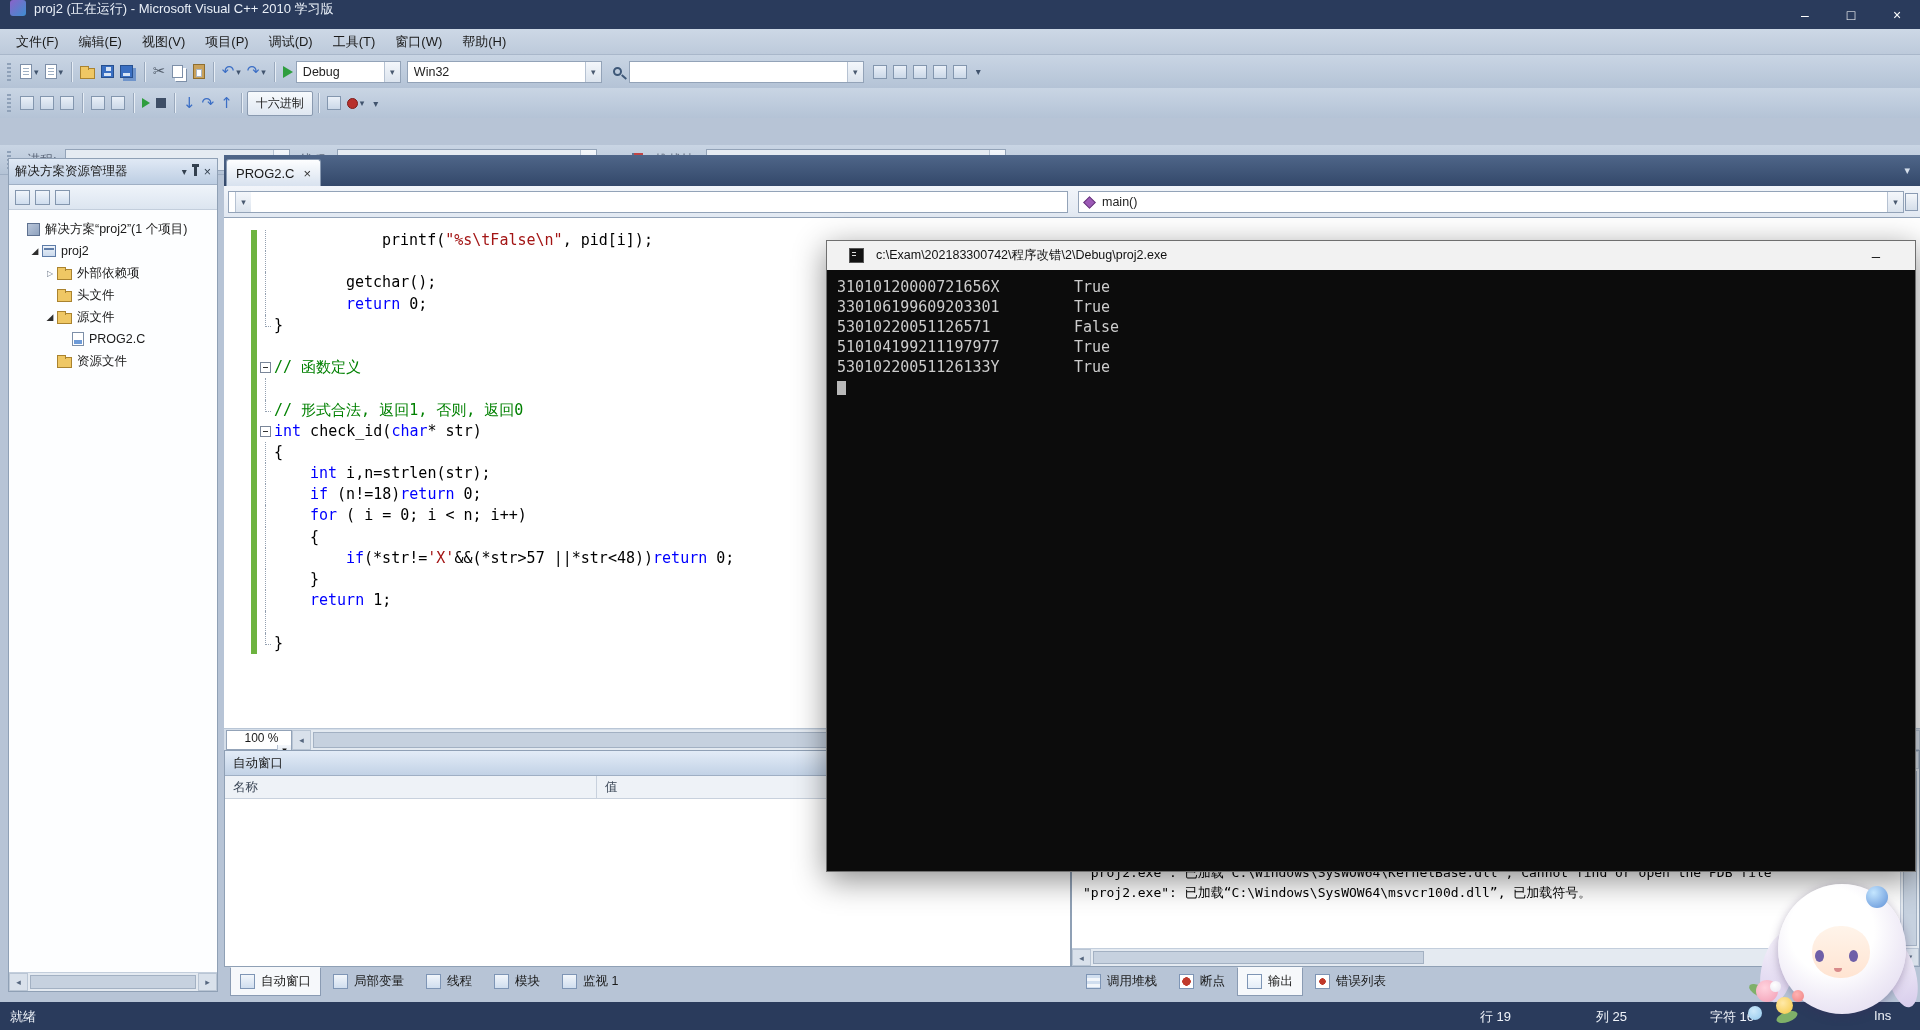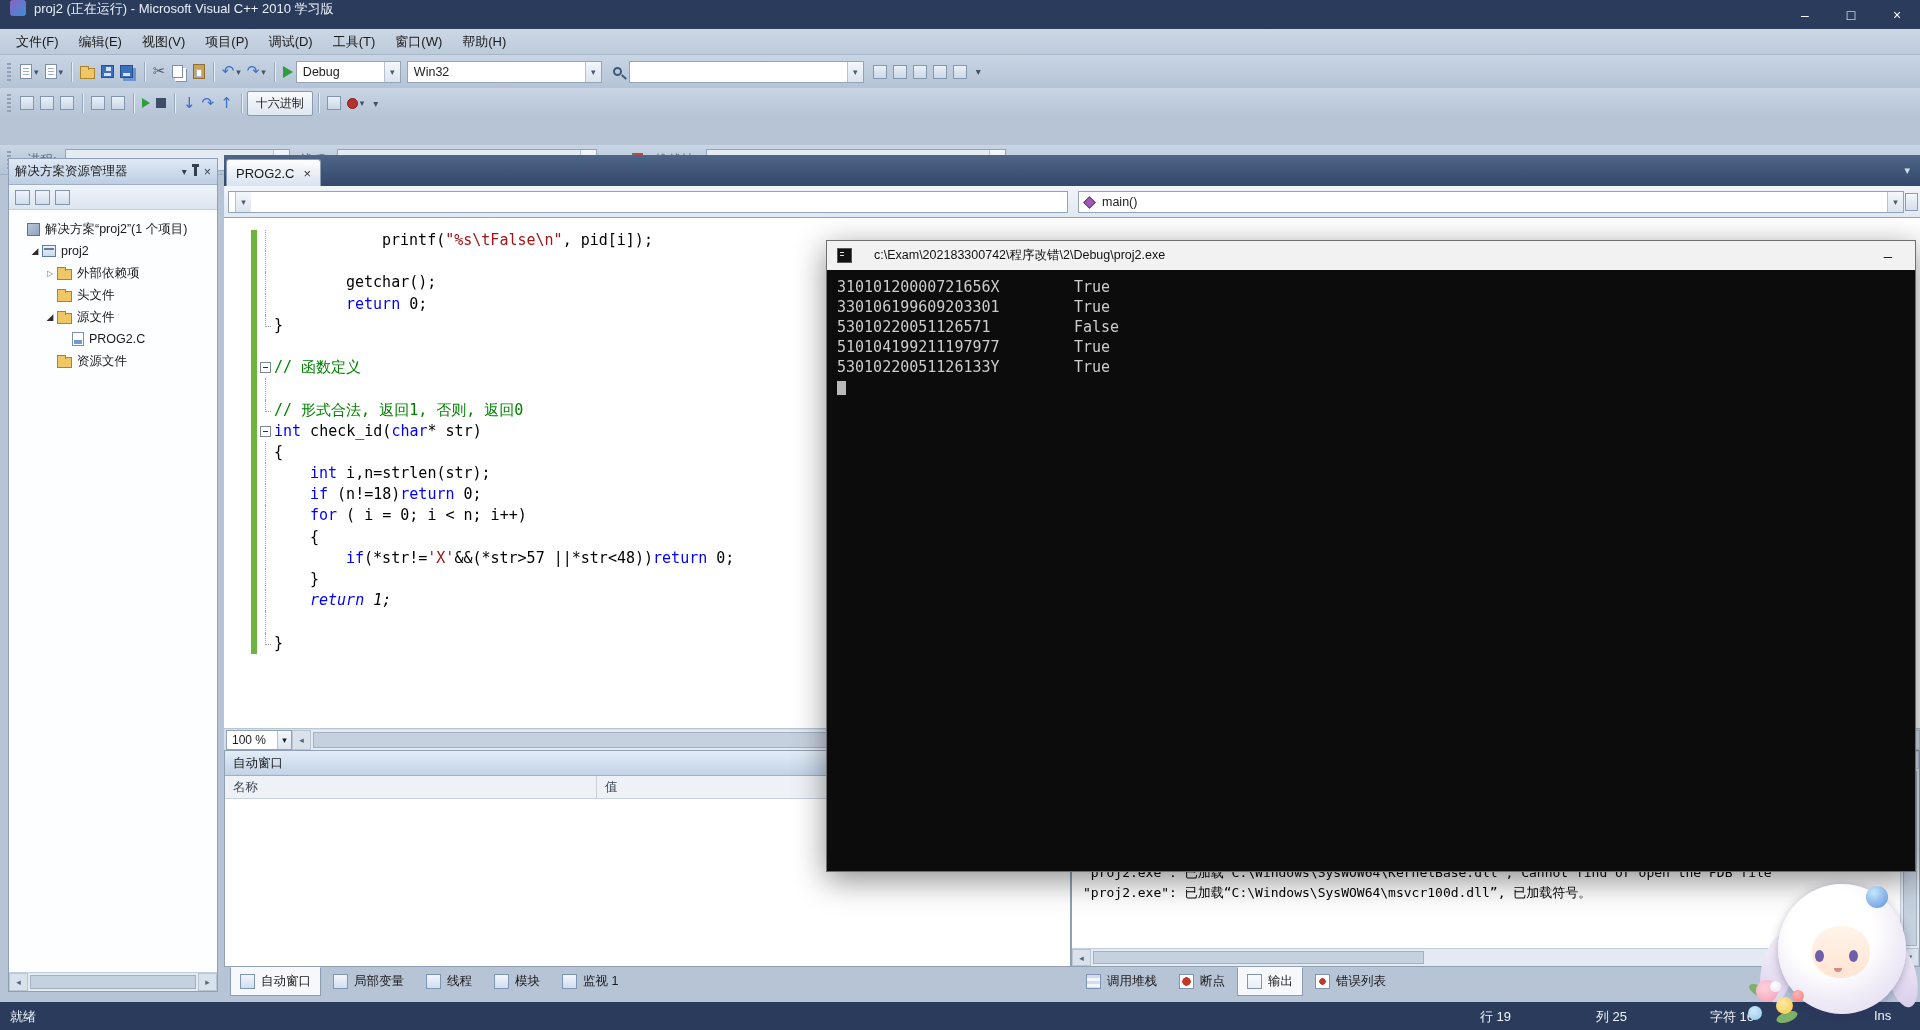--- a/index.html
+++ b/index.html
@@ -107,21 +107,21 @@
   .fold.v::before{content:"";position:absolute;left:8px;top:0;bottom:0;border-left:1px dotted #93A0B0;}
   .fold.c::before{content:"";position:absolute;left:8px;top:0;height:11px;width:5px;border-left:1px dotted #93A0B0;border-bottom:1px dotted #93A0B0;}
   .foldbox{position:absolute;left:3px;top:5px;width:11px;height:11px;border:1px solid #7A8699;background:#fff;}
   .foldbox::after{content:"";position:absolute;left:2px;top:4px;width:5px;height:1px;background:#333;}
   .code-text{white-space:pre;line-height:21.2px;}
   .tok-p{color:#000;}
   .tok-k{color:#0000FF;}
   .tok-s{color:#A31515;}
   .tok-m{color:#008000;}
   #editor-bottom{position:absolute;left:0;bottom:0;width:100%;height:22px;background:#D5DEE9;border-top:1px solid #B9C6D6;display:flex;align-items:center;}
-  #zoom-combo{width:66px;height:20px;margin-left:2px;background:#fff;border:1px solid #93A3B8;display:flex;align-items:center;padding-left:5px;font-size:12px;}
+  #zoom-combo{width:66px;height:20px;margin-left:2px;background:#fff;border:1px solid #93A3B8;display:flex;align-items:center;padding-left:5px;font-size:12px;flex-direction:column;}
   #zoom-combo .arrow{margin-left:auto;width:14px;height:100%;display:flex;align-items:center;justify-content:center;font-size:9px;background:linear-gradient(#F4F7FB,#DCE4EE);border-left:1px solid #B6C2D2;}
   #editor-hscroll{flex:1;height:20px;display:flex;align-items:stretch;background:#E4EAF1;}
   .hthumb{width:62%;margin:2px;background:#C6D1DF;border:1px solid #A3B1C3;}
 
   
   #autos{position:absolute;left:224px;top:750px;width:847px;height:217px;background:#fff;border:1px solid #8FA0B5;display:flex;flex-direction:column;}
   #autos-header{height:25px;background:linear-gradient(#E3ECF7,#C2D2E6);border-bottom:1px solid #9FAFC4;display:flex;align-items:center;padding-left:8px;font-size:12.5px;flex:none;}
   #autos-cols{height:23px;display:flex;background:#EEF2F7;border-bottom:1px solid #C8D1DD;color:#3A4656;font-size:12.5px;flex:none;}
   .col-name{width:372px;padding:3px 8px;border-right:1px solid #C8D1DD;}
   .col-value{flex:1;padding:3px 8px;border-right:1px solid #C8D1DD;}
@@ -147,21 +147,21 @@
   .bticon.output{background:linear-gradient(#FBFDFF,#E4EDF8);position:relative;}
   .bticon.callstack{background:repeating-linear-gradient(#D0DEEF 0 3px,#F2F6FB 3px 6px);}
 
   
   #statusbar{position:absolute;left:0;top:1002px;width:1920px;height:28px;background:#2A3B5C;color:#F0F4FA;}
   #statusbar span{position:absolute;top:6px;font-size:13px;white-space:nowrap;}
   #status-ready{left:10px;}
 
   
   #console{position:absolute;left:826px;top:240px;width:1090px;height:632px;z-index:50;border:1px solid #6F6F6F;box-shadow:0 8px 30px rgba(0,0,0,.45);}
-  #console-titlebar{height:29px;background:#F2F2F2;display:flex;align-items:center;padding:0 10px;gap:22px;}
+  #console-titlebar{height:29px;background:#F2F2F2;display:flex;align-items:center;padding:0 22px;gap:12px;}
   .console-icon{width:15px;height:15px;background:#111;border:1px solid #555;flex:none;position:relative;}
   .console-icon::after{content:"";position:absolute;left:2px;top:3px;width:4px;height:1px;background:#ddd;box-shadow:0 3px 0 #ddd;}
   #console-title{font-size:12.5px;color:#111;white-space:nowrap;overflow:hidden;}
   #console-min{margin-left:auto;width:34px;text-align:center;color:#222;font-size:15px;}
   #console-body{height:601px;background:#0C0C0C;padding:7px 10px;font-family:"DejaVu Sans Mono","Liberation Mono",monospace;font-size:15px;line-height:20px;color:#CCCCCC;}
   .conline{white-space:pre;}
   .conid{display:inline-block;width:237px;}
   #console-cursor{width:9px;height:14px;background:#B9B9B9;margin-top:4px;}
 
   
@@ -542,21 +542,21 @@
       <div class="ln">
         <span class="ind"></span>
         <span class="chg"></span>
         <span class="fold v"></span>
         <span class="code-text" style="padding-left: 36px;"><span class="tok-p">}</span></span>
       </div>
       <div class="ln">
         <span class="ind"></span>
         <span class="chg"></span>
         <span class="fold v"></span>
-        <span class="code-text" style="padding-left: 36px; font-style: italic;"><span class="tok-k">return</span><span class="tok-p"> 1;</span></span>
+        <span class="code-text" style="padding-left: 36px;"><span class="tok-k">return</span><span class="tok-p"> 1;</span></span>
       </div>
       <div class="ln">
         <span class="ind"></span>
         <span class="chg"></span>
         <span class="fold v"></span>
         <span class="code-text" style="padding-left: 0px;">&nbsp;</span>
       </div>
       <div class="ln">
         <span class="ind"></span>
         <span class="chg"></span>

